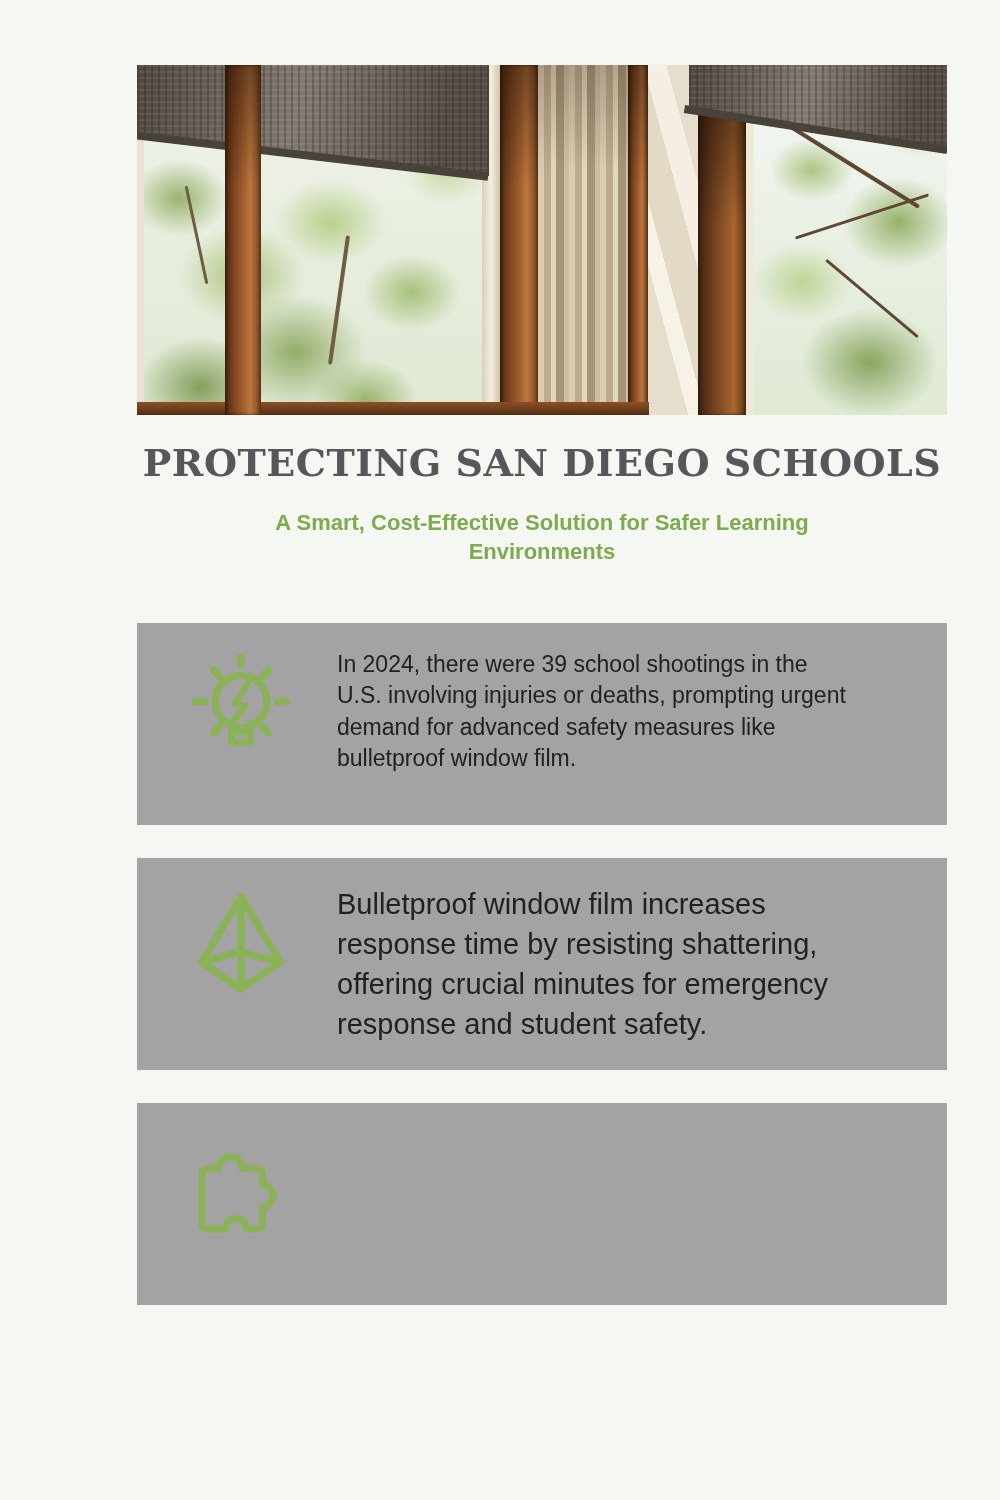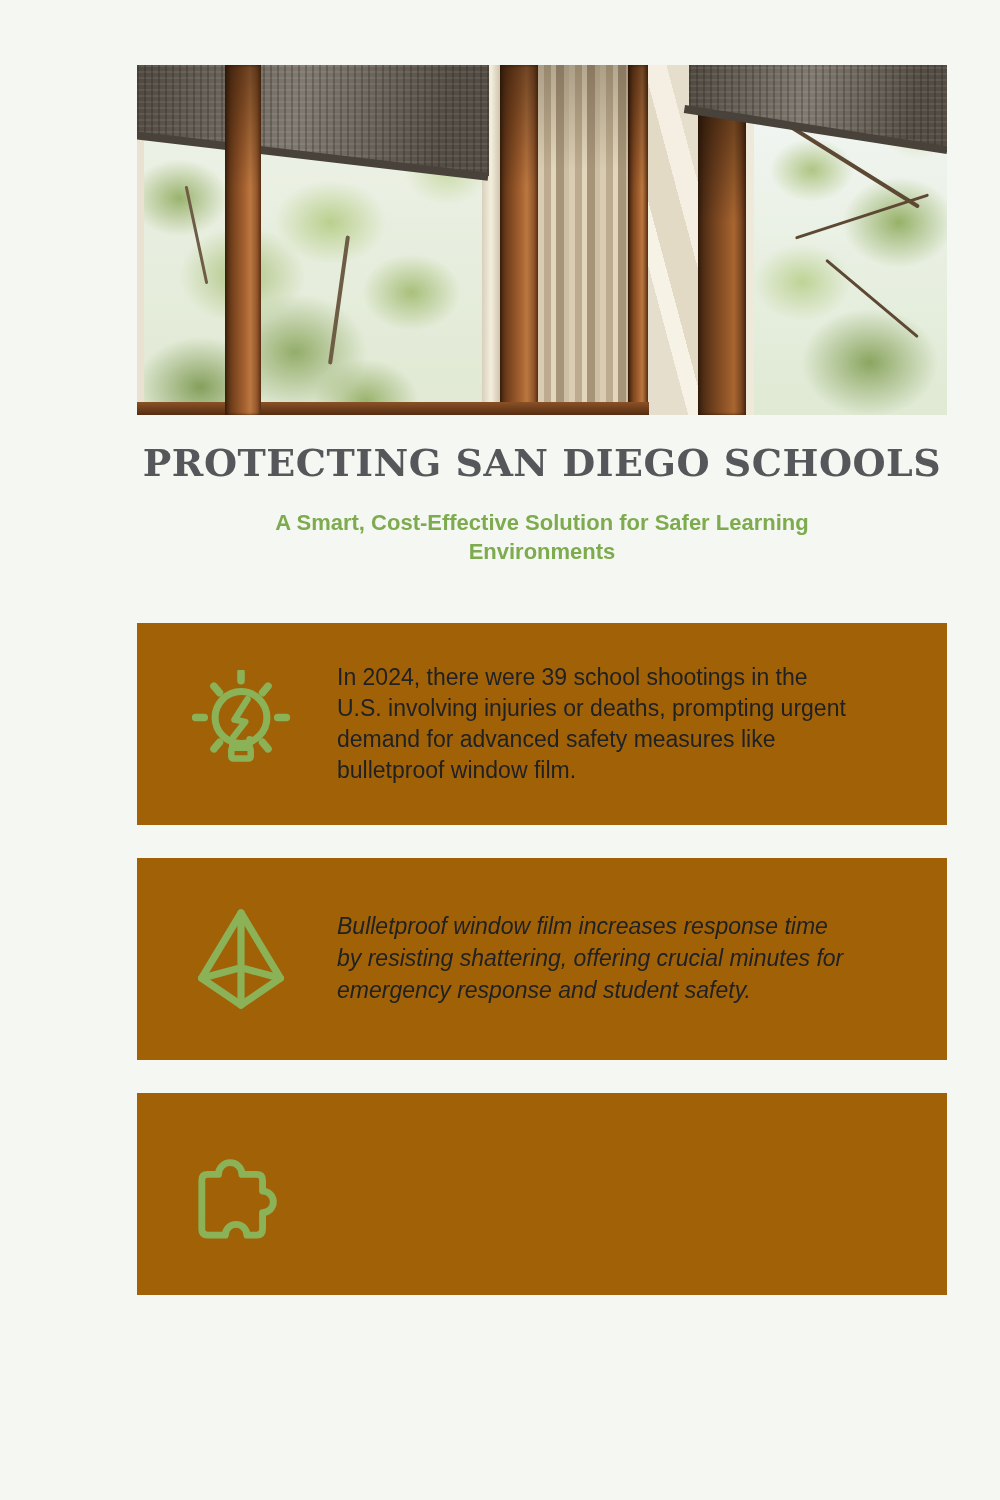--- a/index.html
+++ b/index.html
@@ -74,28 +74,28 @@
   .title{margin:28px auto 0;text-align:center;color:#55575a;
          font-family:"DejaVu Serif","Liberation Serif",serif;font-weight:600;
          font-size:38px;line-height:40px;letter-spacing:.5px;}
   .title span{display:block;}
   .subtitle{margin:25px auto 0;text-align:center;color:#7dab4e;font-weight:700;
             font-size:22px;line-height:1.32;}
   .subtitle span{display:block;}
 
   
   .cards{width:810px;margin:57px auto 0;}
-  .card{display:flex;align-items:center;background:#a16207;min-height:202px;
+  .card{display:flex;align-items:flex-start;background:#a3a3a3;min-height:202px;
         margin-bottom:33px;padding:26px 90px 26px 48px;box-sizing:border-box;}
   .icon-box{flex:0 0 112px;height:118px;margin-right:40px;
             display:flex;align-items:center;justify-content:center;}
   .icon-box svg{stroke:#8bb257;fill:none;}
   .card-text{margin:0;color:#202124;}
   .text-1{font-size:23px;line-height:1.36;}
-  .text-2{font-size:23px;line-height:1.38;font-style:italic;}
+  .text-2{font-size:29px;line-height:1.38;}
   .text-3{font-size:22.5px;line-height:1.36;}
 </style>
 </head>
 <body>
 
 <div class="page">
 
   <div class="hero">
     <div class="sky"></div>
     <div class="foliage foliage-left">

